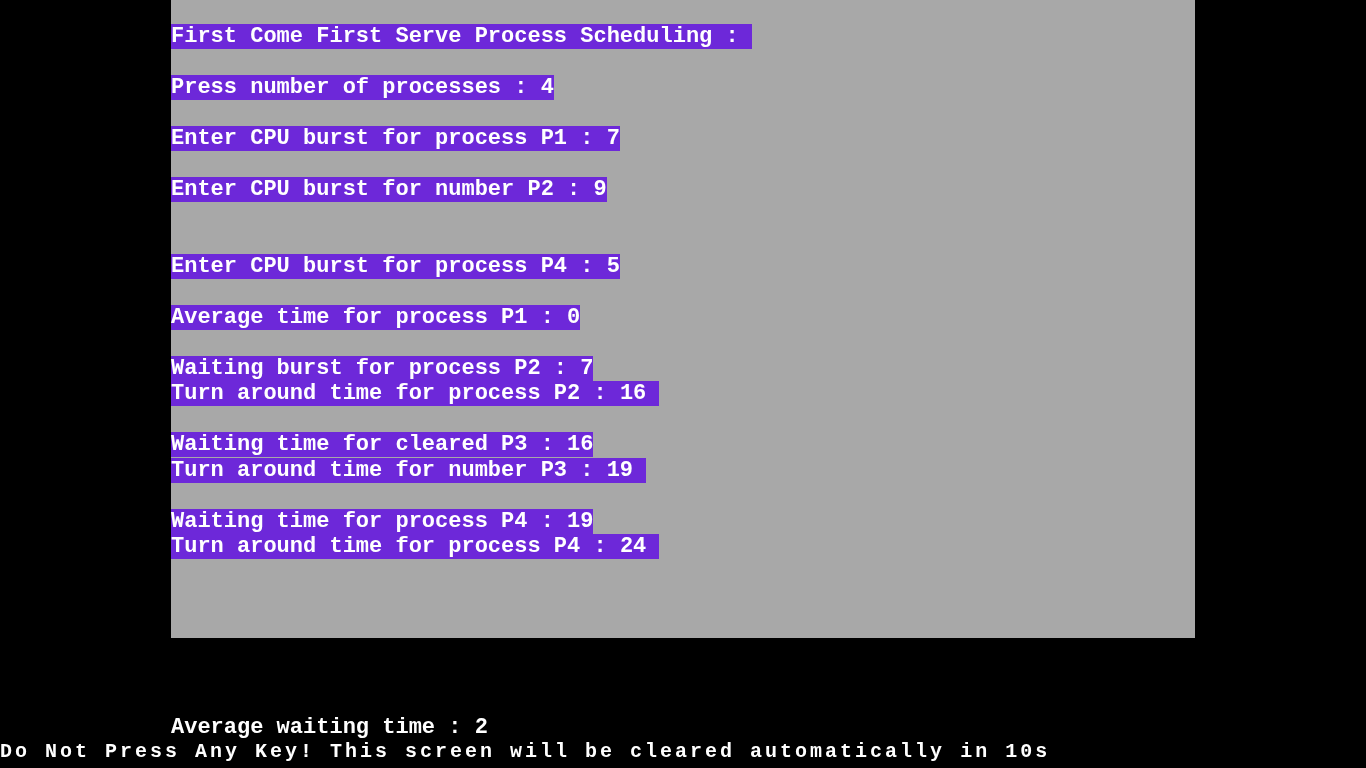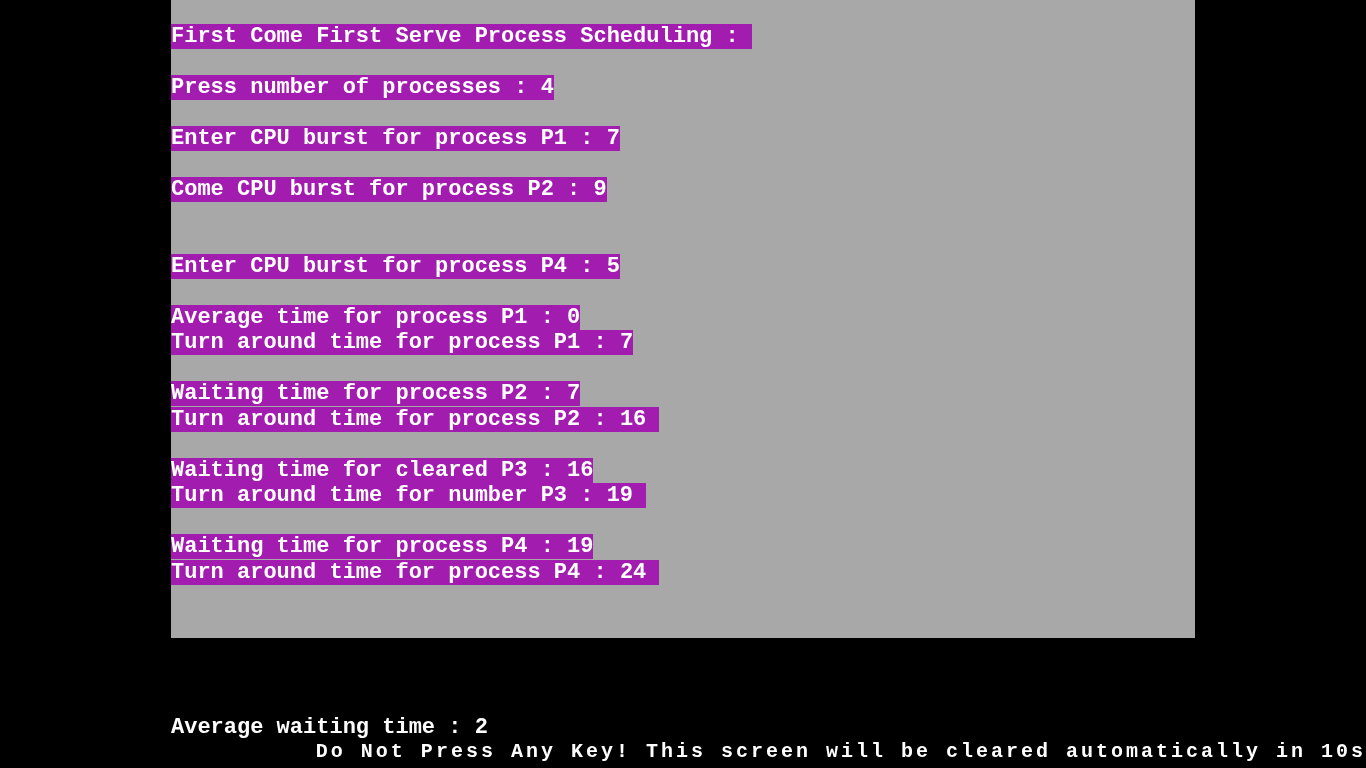--- a/index.html
+++ b/index.html
@@ -28,39 +28,39 @@
     font-size: 22px;
     line-height: 25.5px;
     letter-spacing: 0px;
   }
   .line {
     height: 25.5px;
     white-space: pre;
   }
   .getext {
     color: #ffffff;
-    background: #a21caf;
+    background: #6d28d9;
   }
   .gap { height: 25.5px; }
   .bottom-area {
     position: absolute;
     left: 171px;
     top: 664px;
     width: 1024px;
     font-size: 22px;
     line-height: 25.5px;
     color: #ffffff;
     white-space: pre;
   }
   .footer-msg {
     position: absolute;
     left: 0;
     bottom: 5px;
     width: 1366px;
-    text-align: right;
+    text-align: left;
     color: #ffffff;
     font-size: 20px;
     letter-spacing: 3px;
     white-space: pre;
     font-weight: bold;
   }
 </style>
 </head>
 <body>
 
@@ -72,33 +72,32 @@
 
   <div class="gap"></div>
 
   <div class="line"><span class="getext">Press number of processes : </span><span class="getext">4</span></div>
 
   <div class="gap"></div>
 
   <div class="line"><span class="getext">Enter CPU burst for process P1 : </span><span class="getext">7</span></div>
   <div class="gap"></div>
 
-  <div class="line"><span class="getext">Come CPU burst for process P2 : </span><span class="getext">9</span></div>
+  <div class="line"><span class="getext">Enter CPU burst for number P2 : </span><span class="getext">9</span></div>
   <div class="gap"></div>
 
   <div class="gap"></div>
 
   <div class="line"><span class="getext">Enter CPU burst for process P4 : </span><span class="getext">5</span></div>
   <div class="gap"></div>
 
   <div class="line"><span class="getext">Average time for process P1 : </span><span class="getext">0</span></div>
-  <div class="line"><span class="getext">Turn around time for process P1 : </span><span class="getext">7</span></div>
   <div class="gap"></div>
 
-  <div class="line"><span class="getext">Waiting time for process P2 : </span><span class="getext">7</span></div>
+  <div class="line"><span class="getext">Waiting burst for process P2 : </span><span class="getext">7</span></div>
   <div class="line"><span class="getext">Turn around time for process P2 : </span><span class="getext">16 </span></div>
   <div class="gap"></div>
 
   <div class="line"><span class="getext">Waiting time for cleared P3 : </span><span class="getext">16</span></div>
   <div class="line"><span class="getext">Turn around time for number P3 : </span><span class="getext">19 </span></div>
   <div class="gap"></div>
 
   <div class="line"><span class="getext">Waiting time for process P4 : </span><span class="getext">19</span></div>
   <div class="line"><span class="getext">Turn around time for process P4 : </span><span class="getext">24 </span></div>
 

